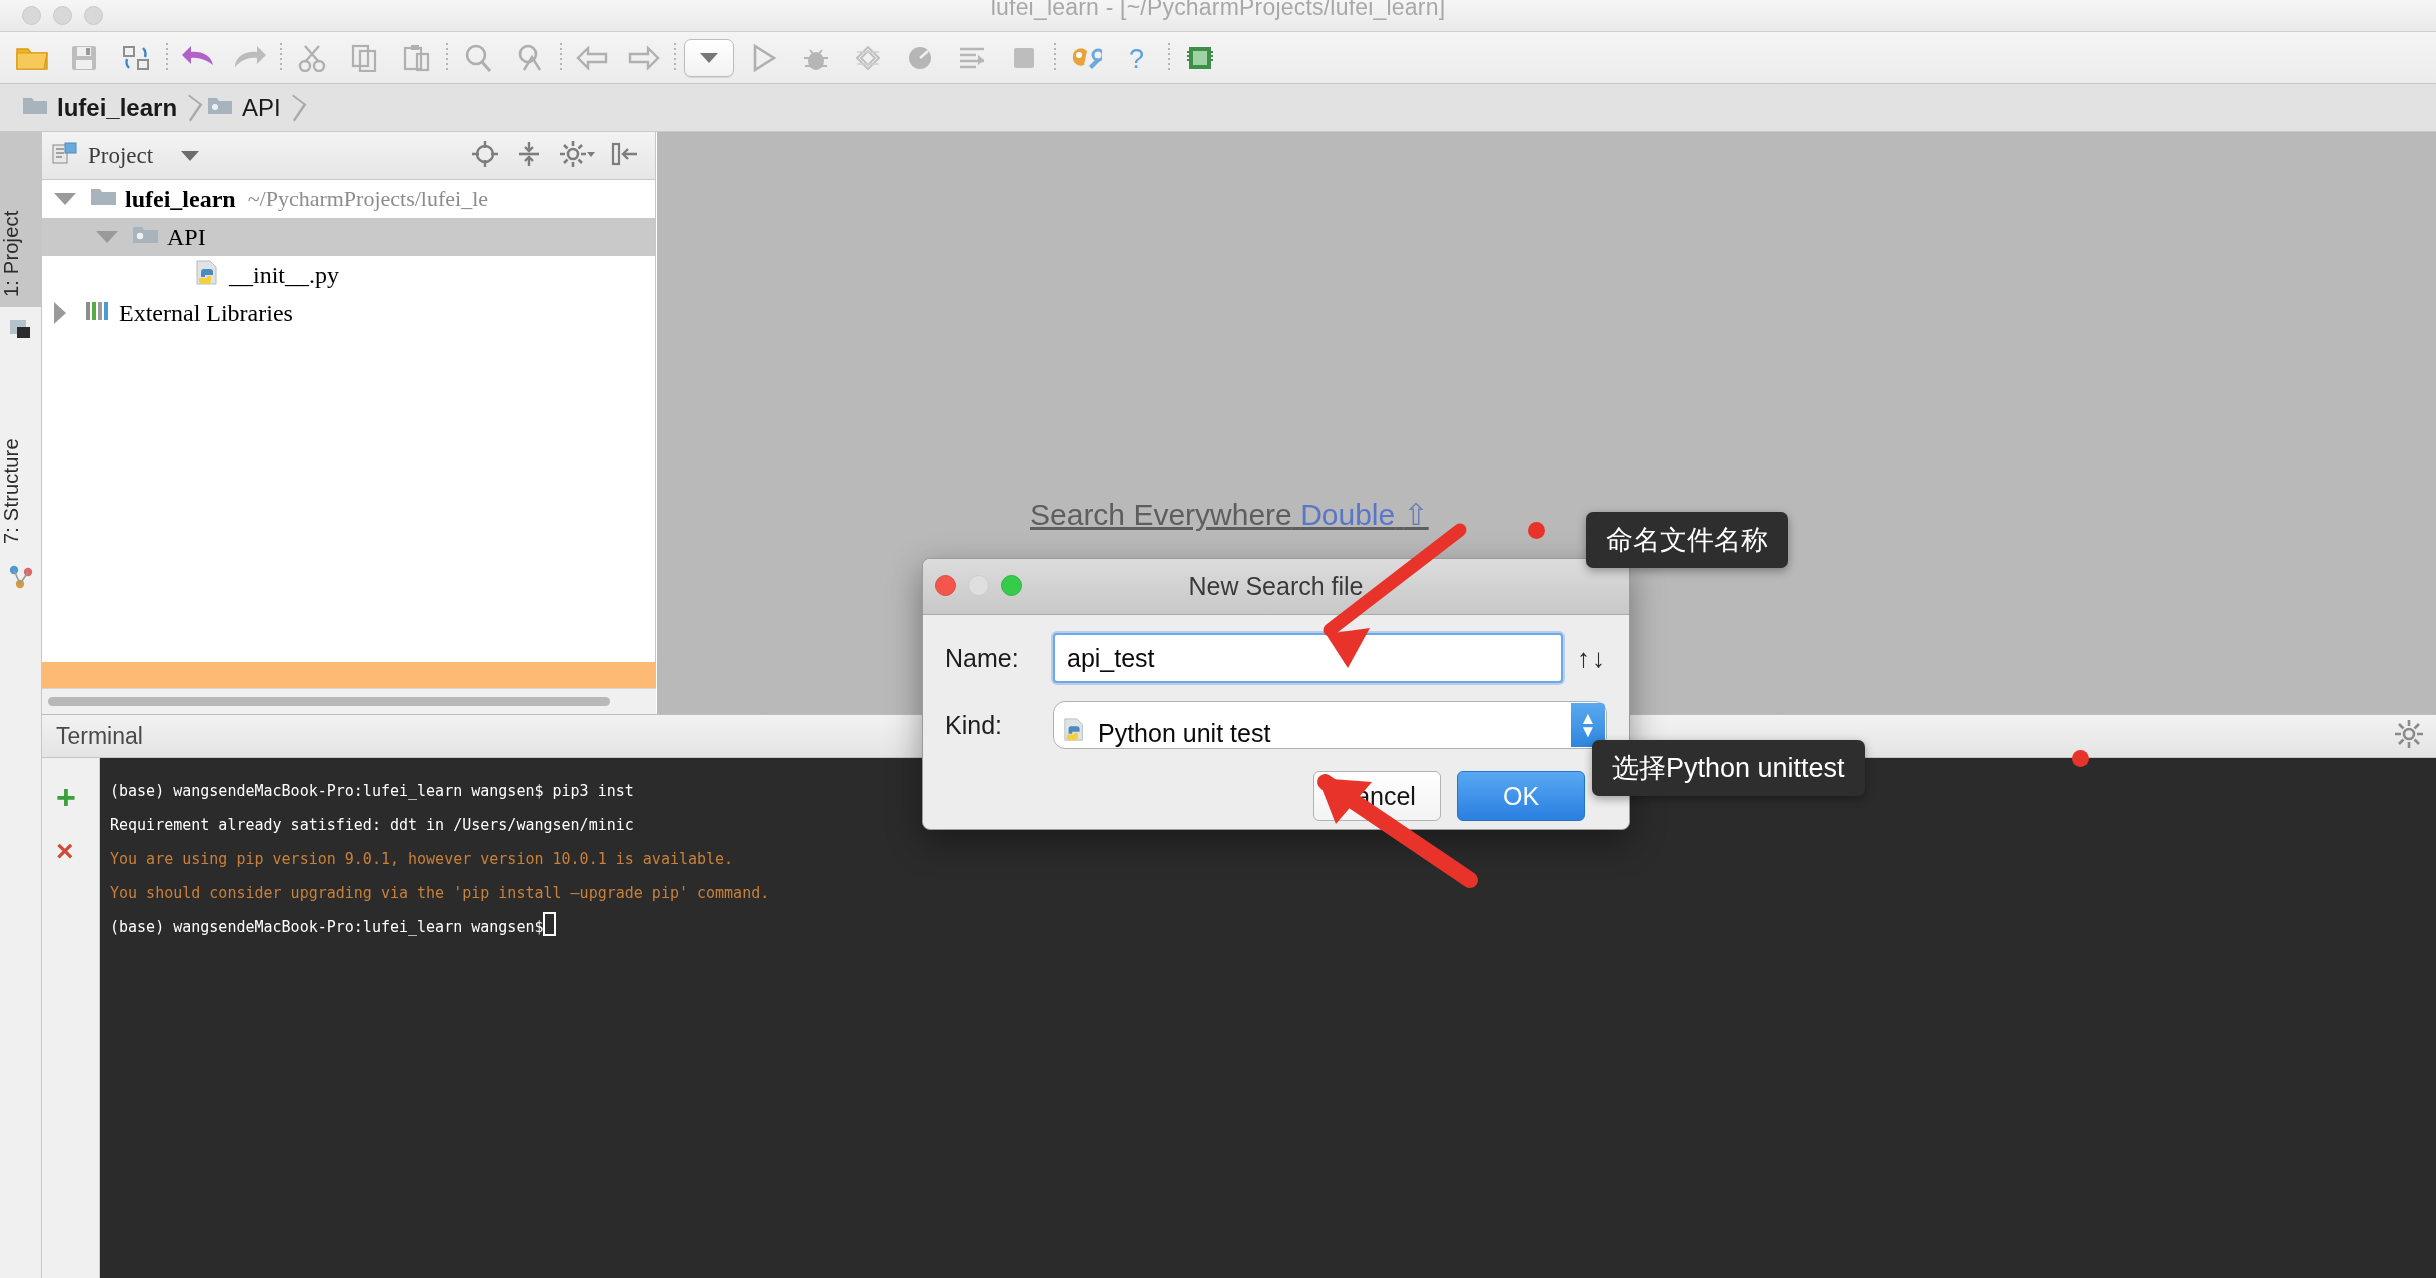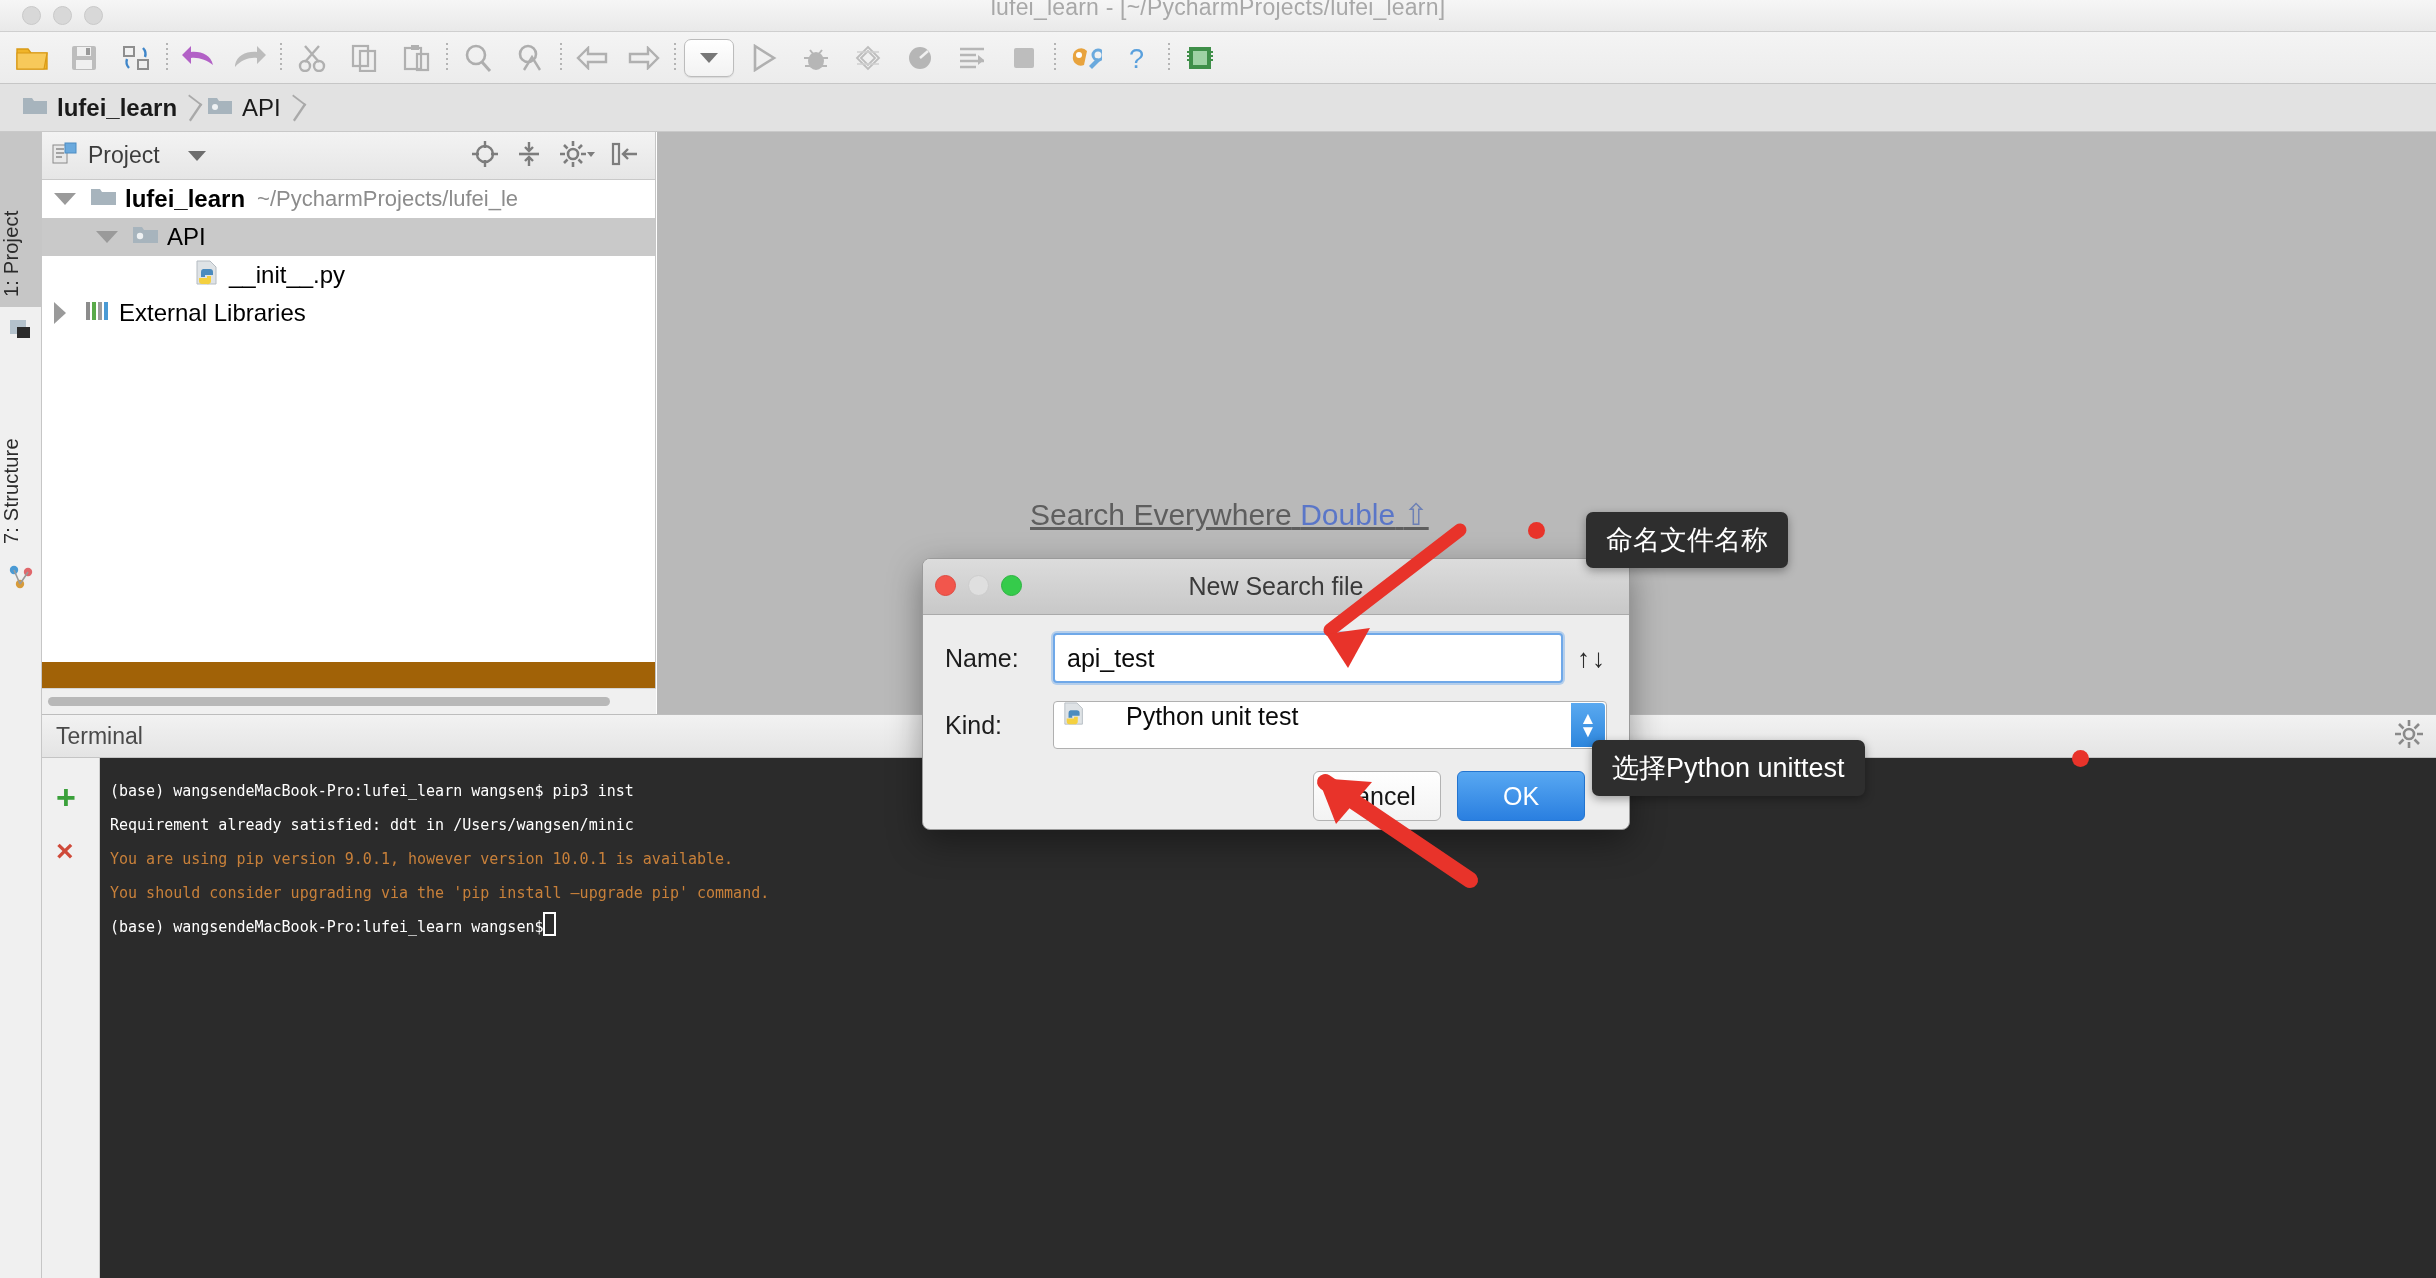--- a/index.html
+++ b/index.html
@@ -73,21 +73,21 @@
     writing-mode: vertical-rl; transform: rotate(180deg);
     font-size: 20px; color: #2b2b2b; text-align: left;
     padding: 10px 0; letter-spacing: .2px;
   }
   .vtab.sel { background: #c6c6c6; }
   .vicon { position: absolute; left: 8px; width: 26px; height: 26px; }
 
   
   .projpanel {
     position: absolute; left: 42px; top: 132px; width: 614px; height: 582px;
-    background: #a16207; border-right: 1px solid #c6c6c6;
+    background: #fdba74; border-right: 1px solid #c6c6c6; font-family: Liberation Serif, serif;
   }
   .projhead {
     height: 48px; background: linear-gradient(#f3f3f3, #e6e6e6);
     border-bottom: 1px solid #c9c9c9; display: flex; align-items: center;
     padding: 0 10px;
   }
   .projhead .ttl { font-size: 23px; color: #3c3c3c; margin-left: 10px; }
   .caret-down { width: 0; height: 0; border-left: 9px solid transparent;
     border-right: 9px solid transparent; border-top: 10px solid #6d6d6d; margin-left: 28px; }
   .projhead-tools { margin-left: auto; display: flex; align-items: center; gap: 16px; padding-right: 6px; }
@@ -174,22 +174,22 @@
   .frow .flabel { width: 108px; font-size: 25px; color: #1d1d1d; }
   .nameinput {
     flex: 1; height: 50px; background: #ffffff; border: 2px solid #6fa8e8;
     border-radius: 4px; box-shadow: 0 0 0 2px rgba(110,168,232,.45);
     display: flex; align-items: center; padding: 0 12px;
     font-size: 25px; color: #0a0a0a;
   }
   .updown { margin-left: 14px; font-size: 26px; color: #2d2d2d; letter-spacing: 2px; }
   .kindselect {
     flex: 1; height: 48px; background: #ffffff; border: 1px solid #b0b0b0;
-    border-radius: 4px; display: flex; align-items: flex-start; padding: 0 8px;
-    font-size: 25px; color: #0a0a0a; position: relative; gap: 28px;
+    border-radius: 12px; display: flex; align-items: flex-end; padding: 0 8px;
+    font-size: 25px; color: #0a0a0a; position: relative;
   }
   .kindselect .pyico { margin-right: 10px; }
   .stepper {
     position: absolute; right: 1px; top: 1px; width: 34px; height: 44px;
     background: linear-gradient(#5aa9f0, #2d86dd); border-radius: 0 4px 4px 0;
     display: flex; flex-direction: column; align-items: center; justify-content: center;
     color: #fff; line-height: 13px;
   }
   .stepper span { font-size: 17px; }
 

